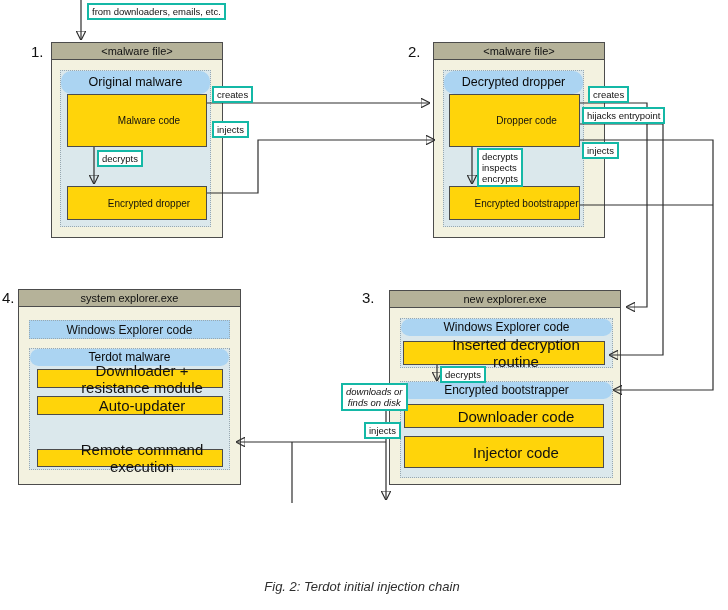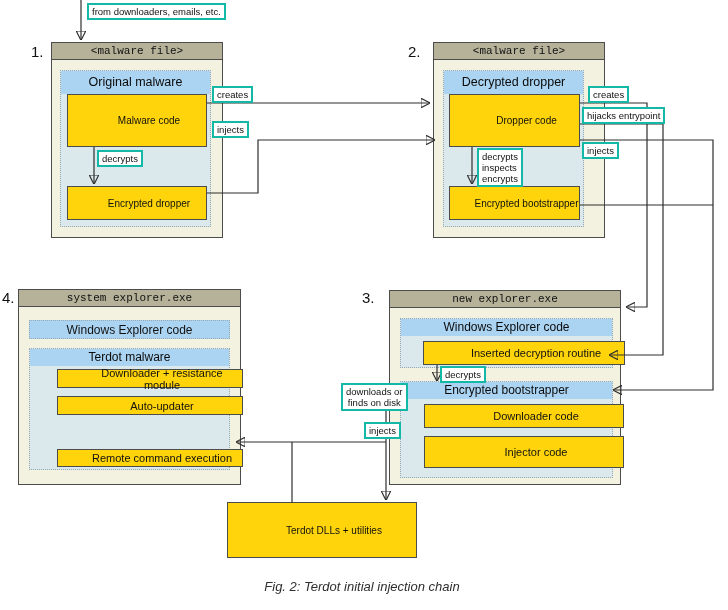--- a/index.html
+++ b/index.html
@@ -8,52 +8,52 @@
     font-family:"Liberation Sans", sans-serif; color:#111; overflow:hidden;
   }
   .stage * { box-sizing:border-box; }
 
   
   .outer {
     position:absolute; background:#f3f2e0; border:1px solid #4c4c4c; z-index:1;
   }
   .outer-header {
     height:17px; background:#b5b299; border-bottom:1px solid #4c4c4c;
-    text-align:center; font-size:11px; line-height:16px; color:#111;font-family:Liberation Mono, monospace;
+    text-align:center; font-size:11px; line-height:16px; color:#111;
   }
   
   .inner {
     position:absolute; background:#dbe8ec; border:1px dotted #98a8b0; z-index:1;
   }
   .inner-header {
-    background:#abd4f2; text-align:center; color:#0a0a0a;
+    background:#abd4f2; text-align:center; color:#0a0a0a;border-radius:10px;
   }
   .hdr-lg { height:23px; line-height:22px; font-size:12.5px; }
   .hdr-sm { height:17px; line-height:17px; font-size:12px; }
   .blue-plain {
     position:absolute; background:#abd4f2; border:1px dotted #98a8b0;
     text-align:center; font-size:12px; line-height:18px; z-index:1;
   }
   
   .module {
     position:absolute; background:#ffd40a; border:1px solid #4c4c4c; z-index:1;
     display:flex; align-items:center; justify-content:center;
     text-align:center; color:#111;padding-left:24px;
   }
   .fs10 { font-size:10px; }
-  .fs95 { font-size:11px;margin-left:20px; }
+  .fs95 { font-size:15px; }
 
   
   .lbl {
     position:absolute; background:#ffffff; border:2px solid #14b8a6;
     font-size:9.5px; line-height:11px; padding:1px 3px; white-space:nowrap;
     z-index:3; color:#111;
   }
   .lbl span { display:block; }
-  .lbl.center { text-align:center; }
+  .lbl.center { text-align:center;font-style:italic; }
 
   .num { position:absolute; font-size:15px; font-weight:500; z-index:3; color:#111; }
 
   .caption {
     position:absolute; left:212px; top:579px; width:300px; text-align:center;
     font-size:13px; font-style:italic; font-weight:400; color:#2e2e2e; z-index:3;
   }
 
   svg.connectors { position:absolute; left:0; top:0; z-index:2; pointer-events:none; }
   svg.connectors path { stroke:#2e2e2e; stroke-width:1.2; fill:none; }
@@ -102,21 +102,20 @@
     <div class="outer-header">system explorer.exe</div>
   </div>
   <div class="blue-plain" style="left:29px;top:320px;width:201px;height:19px">Windows Explorer code</div>
   <div class="inner" style="left:29px;top:348px;width:201px;height:122px">
     <div class="inner-header hdr-sm">Terdot malware</div>
   </div>
   <div class="module fs95" style="left:37px;top:369px;width:186px;height:19px">Downloader + resistance module</div>
   <div class="module fs95" style="left:37px;top:396px;width:186px;height:19px">Auto-updater</div>
   <div class="module fs95" style="left:37px;top:449px;width:186px;height:18px">Remote command execution</div>
 
-  <div class="module fs10" style="left:227px;top:502px;width:190px;height:56px;z-index:1">Terdot DLLs + utilities</div>
 
   <svg class="connectors" width="728" height="610" aria-hidden="true">
     <defs>
       <marker id="ah" viewBox="0 0 10 10" refX="8.5" refY="5" markerWidth="8" markerHeight="8" orient="auto-start-reverse">
         <path d="M0,0 L10,5 L0,10 z" fill="#1a1a1a" stroke="none"></path>
       </marker>
     </defs>
     <path d="M81,0 L81,39" marker-end="url(#ah)"></path>
     <path d="M94,147 L94,183" marker-end="url(#ah)"></path>
     <path d="M207,103 L429,103" marker-end="url(#ah)"></path>

